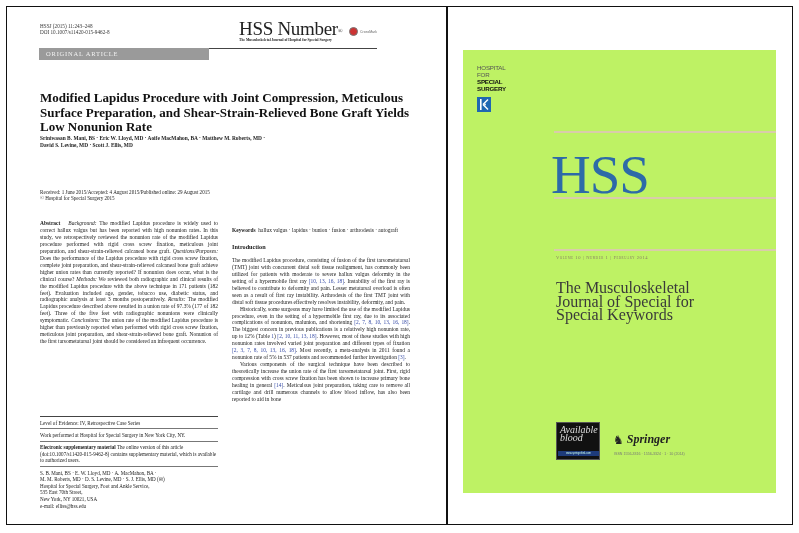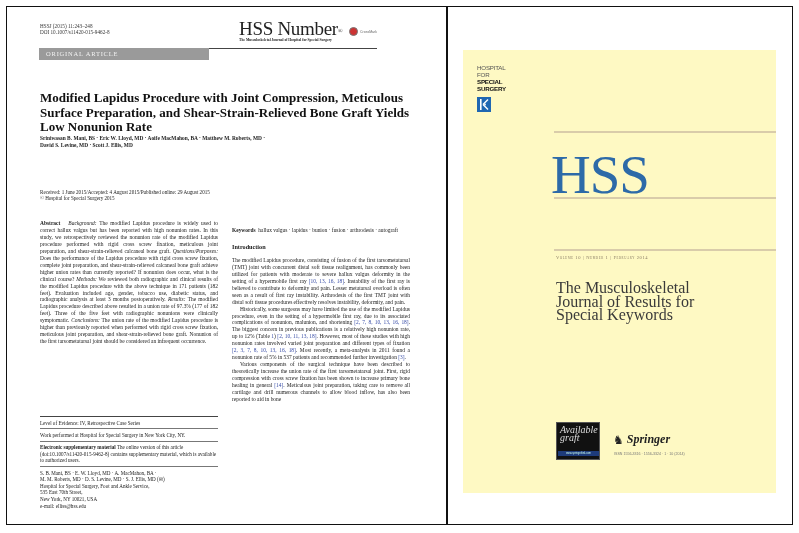--- a/index.html
+++ b/index.html
@@ -35,21 +35,21 @@
   .indent { text-indent: 8px; }
   .kw { margin-top: 7px; }
   .section-h { font-weight: bold; font-size: 6.2px; margin-top: 10px; margin-bottom: 6px; }
 
   .fn-block { position: absolute; left: 33px; top: 407px; width: 178px; font-size: 5.1px; line-height: 6.6px; color: #222; }
   .fn-rule { height: 0.8px; background: #444; margin: 2px 0 3px 0; }
   .fn-rule-thin { height: 0.6px; background: #777; margin: 2px 0 3px 0; }
   .fn-bold { font-weight: bold; }
 
   
-  .cover { position: absolute; left: 463px; top: 50px; width: 313px; height: 443px; background: #fef9c3; overflow: hidden; }
+  .cover { position: absolute; left: 463px; top: 50px; width: 313px; height: 443px; background: #bef264; overflow: hidden; }
   .hss-logo-text { position: absolute; left: 14px; top: 14px; font-family: "Liberation Sans", sans-serif; font-size: 6.2px; line-height: 7px; color: #555; letter-spacing: -0.2px; }
   .hss-logo-text .strong { color: #111; font-weight: bold; }
   .hss-mark { position: absolute; left: 14px; top: 47px; width: 14px; height: 15px; background: #1f67b2; }
   .hss-mark svg { display: block; }
   .cover-rule { position: absolute; left: 91px; height: 2px; background: #d9ccaa; right: 0; }
   .cover-title { position: absolute; left: 88px; top: 100px; font-family: "Liberation Serif", serif; color: #2d6aa8; font-size: 55px; line-height: 50px; letter-spacing: -1px; }
   .cover-title .reg { font-size: 9px; vertical-align: top; position: relative; top: 8px; }
   .cover-issue { position: absolute; left: 93px; top: 205px; font-size: 4.6px; letter-spacing: 0.6px; color: #8a7d66; font-variant: small-caps; white-space: nowrap; }
   .cover-tagline { position: absolute; left: 93px; top: 231px; font-size: 16px; line-height: 13.5px; color: #3a3a3a; }
   .avail-badge { position: absolute; left: 93px; top: 372px; width: 44px; height: 38px; background: #111; border: 1px solid #555; }
@@ -160,28 +160,28 @@
   <div class="cover-rule" style="top:147px;"></div>
   <div class="cover-rule" style="top:199px;"></div>
 
   <div class="cover-title">
     <div>HSS</div>
   </div>
   <div class="cover-issue">Volume 10 | Number 1 | February 2014</div>
 
   <div class="cover-tagline">
     <div>The Musculoskeletal</div>
-    <div>Journal of Results for</div>
+    <div>Journal of Special for</div>
     <div>Special Keywords</div>
   </div>
 
   <div class="avail-badge">
     <div class="avail-text">
       <div>Available</div>
-      <div>graft</div>
+      <div>blood</div>
     </div>
     <div class="avail-url">www.springerlink.com</div>
   </div>
 
   <div class="springer">
     <span class="springer-horse">♞</span>
     <span class="springer-name">Springer</span>
   </div>
   <div class="cover-issn">ISSN 1556-3316 · 1556-3324 · 1 · 10 (2014)</div>
 </div>

